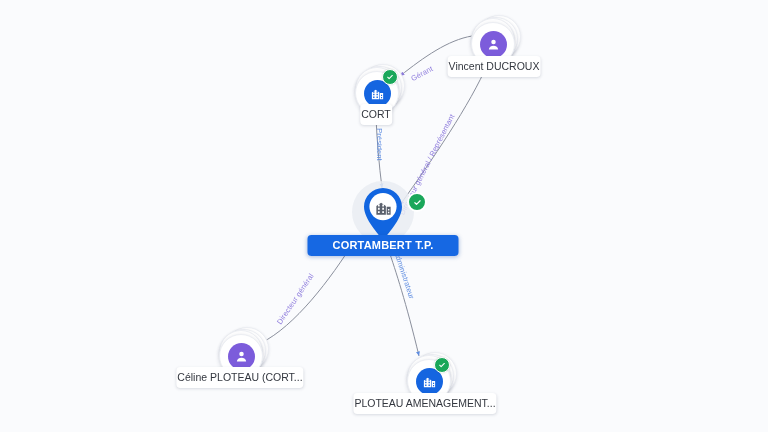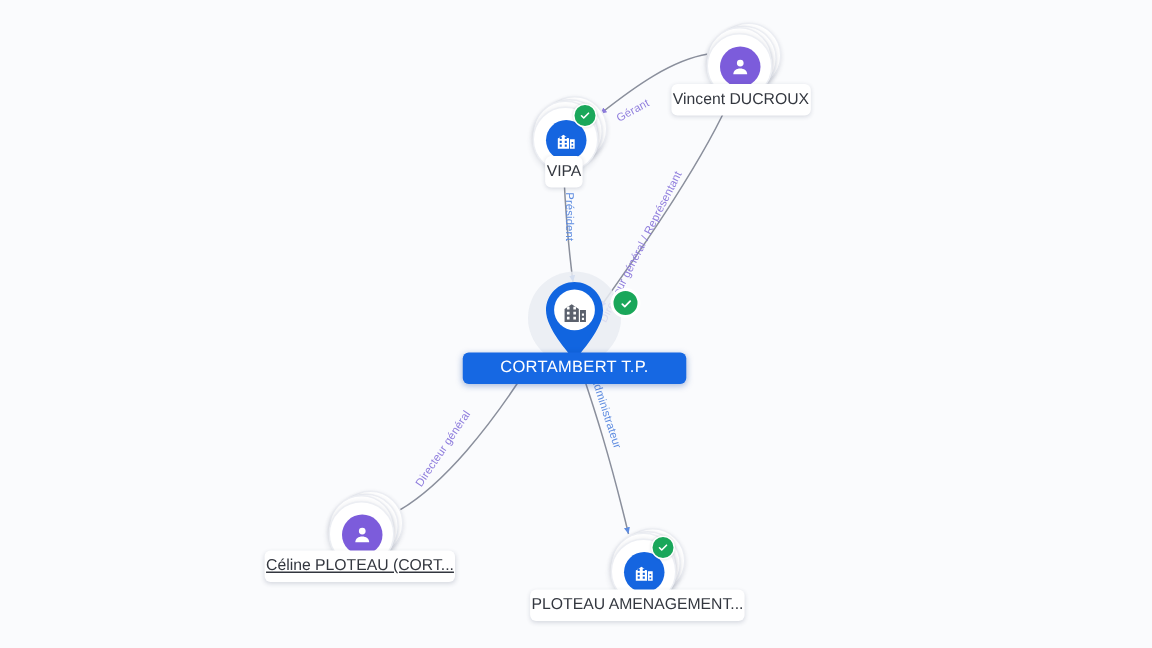--- a/index.html
+++ b/index.html
@@ -103,21 +103,21 @@
     font-size: 10.5px;
     line-height: 13px;
     padding: 4px 1px;
     border-radius: 4px;
     box-shadow: 0 1px 3px rgba(40,50,80,0.16);
   }
   .label.primary {
     background: #1668e3;
     color: #ffffff;
     font-size: 11px;
-    font-weight: 400;
+    font-weight: 700;
     letter-spacing: 0.2px;
     padding: 4px 25px;
     border-radius: 4px;
     box-shadow: 0 1px 4px rgba(20,70,160,0.35);
   }
 
   
   .pin-halo {
     position: absolute;
     left: -31px;
@@ -225,21 +225,21 @@
               <path fill="#ffffff" d="M16 21V11h5v10h-5zm1.6-1.6h1.8v-1.9h-1.8v1.9zm0-3.6h1.8v-1.9h-1.8v1.9z"></path>
             </svg>
           </div>
         </div>
         <div class="check" style="left: 6px; top: -21px;">
           <svg width="8" height="8" viewBox="0 0 24 24" aria-hidden="true">
             <path d="M5 12.6l4.4 4.4L19 7.4" stroke="#ffffff" stroke-width="3.2" fill="none" stroke-linecap="round" stroke-linejoin="round"></path>
           </svg>
         </div>
       </div>
-      <div class="label" style="left: 376px; top: 104px;">VIPA</div>
+      <div class="label" style="left: 376px; top: 104px;">CORT</div>
       <div class="node" style="left: 492px; top: 41px;">
         <div class="stack">
           <i class="s3"></i>
           <i class="s2"></i>
           <i class="s1"></i>
         </div>
         <div class="disc">
           <div class="glyph person">
             <svg width="15" height="15" viewBox="0 0 24 24" aria-hidden="true">
               <circle cx="12" cy="8" r="3.6" fill="#ffffff"></circle>
@@ -257,21 +257,21 @@
         </div>
         <div class="disc">
           <div class="glyph person">
             <svg width="15" height="15" viewBox="0 0 24 24" aria-hidden="true">
               <circle cx="12" cy="8" r="3.6" fill="#ffffff"></circle>
               <path fill="#ffffff" d="M4.6 20c0-4 3.4-6.2 7.4-6.2s7.4 2.2 7.4 6.2z"></path>
             </svg>
           </div>
         </div>
       </div>
-      <div class="label" style="left: 240px; top: 367px; text-decoration: underline;">Céline PLOTEAU (CORT...</div>
+      <div class="label" style="left: 240px; top: 367px;">Céline PLOTEAU (CORT...</div>
       <div class="node" style="left: 428px; top: 378px;">
         <div class="stack">
           <i class="s3"></i>
           <i class="s2"></i>
           <i class="s1"></i>
         </div>
         <div class="disc">
           <div class="glyph company">
             <svg width="15" height="15" viewBox="0 0 24 24" aria-hidden="true">
               <path fill="#ffffff" d="M3 21V10.2l6-4.2 6 4.2V21H3zm2-2h2.2v-2.4H5V19zm0-4.2h2.2v-2.4H5v2.4zm0-4.2h2.2V8.2H5v2.4zm5.4 8.4h2.2v-2.4h-2.2V19zm0-4.2h2.2v-2.4h-2.2v2.4zm0-4.2h2.2V8.2h-2.2v2.4z"></path>

